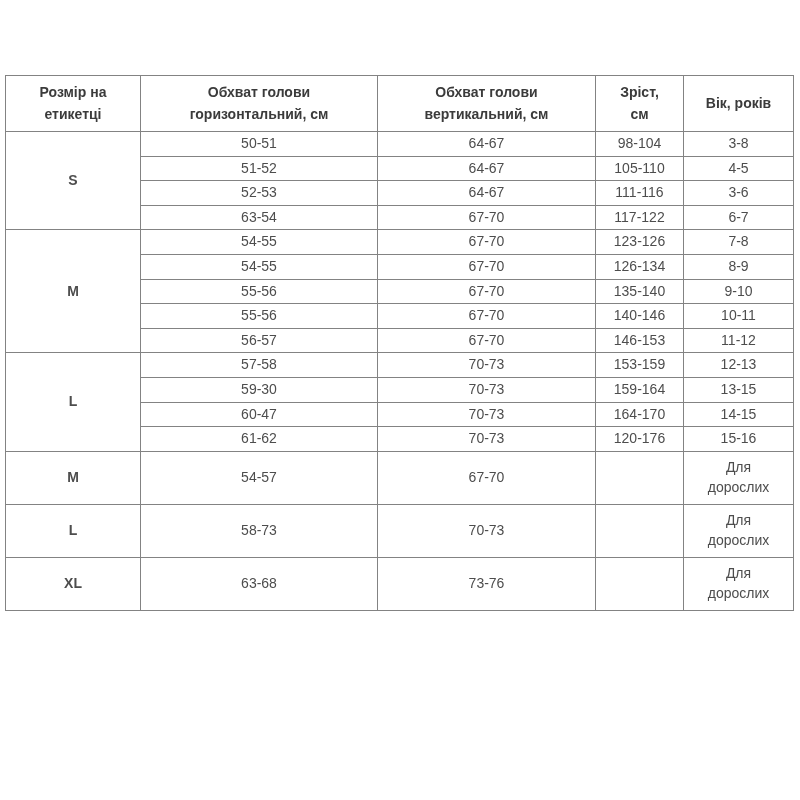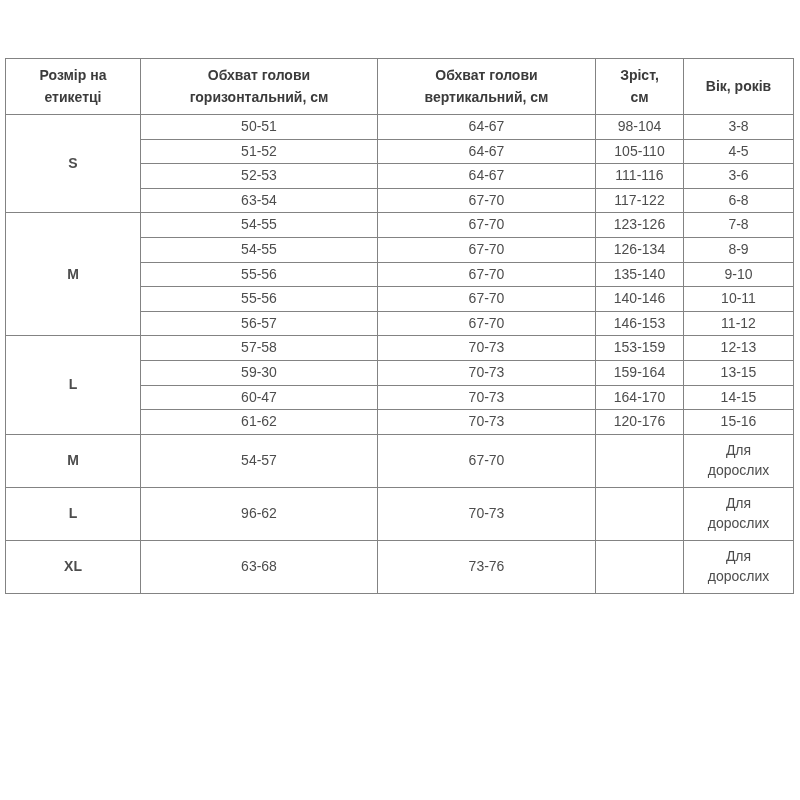--- a/index.html
+++ b/index.html
@@ -4,21 +4,21 @@
 <style>
   html, body {
     margin: 0;
     padding: 0;
     background: #ffffff;
     width: 800px;
     height: 800px;
     font-family: "Liberation Sans", sans-serif;
   }
   .chart-wrap {
-    padding-top: 58px;
+    padding-top: 75px;
     padding-left: 5px;
   }
   table.size-chart {
     border-collapse: collapse;
     table-layout: fixed;
     width: 788px;
   }
   table.size-chart th,
   table.size-chart td {
     border: 1px solid #838383;
@@ -95,21 +95,21 @@
       <tr class="row-child">
         <td>52-53</td>
         <td>64-67</td>
         <td>111-116</td>
         <td>3-6</td>
       </tr>
       <tr class="row-child">
         <td>63-54</td>
         <td>67-70</td>
         <td>117-122</td>
-        <td>6-8</td>
+        <td>6-7</td>
       </tr>
 
       <tr class="row-child">
         <td class="size-label" rowspan="5">M</td>
         <td>54-55</td>
         <td>67-70</td>
         <td>123-126</td>
         <td>7-8</td>
       </tr>
       <tr class="row-child">
@@ -166,21 +166,21 @@
       <tr class="row-adult">
         <td class="size-label">M</td>
         <td>54-57</td>
         <td>67-70</td>
         <td></td>
         <td>Для
 дорослих</td>
       </tr>
       <tr class="row-adult">
         <td class="size-label">L</td>
-        <td>96-62</td>
+        <td>58-73</td>
         <td>70-73</td>
         <td></td>
         <td>Для
 дорослих</td>
       </tr>
       <tr class="row-adult">
         <td class="size-label">XL</td>
         <td>63-68</td>
         <td>73-76</td>
         <td></td>

